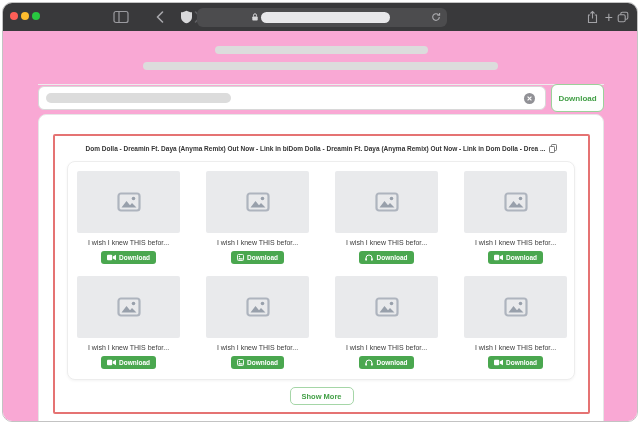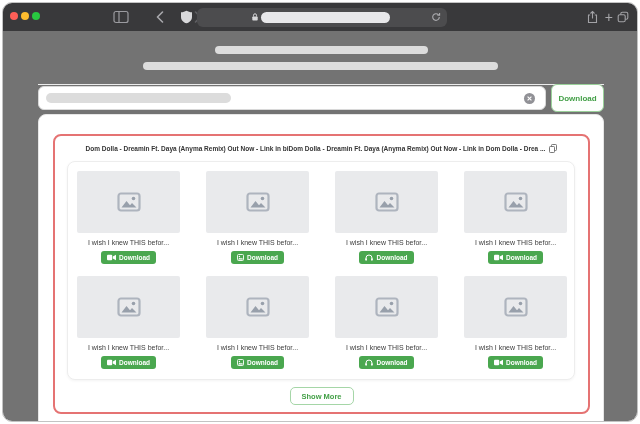--- a/index.html
+++ b/index.html
@@ -21,33 +21,33 @@
   .ic-shield { left:178px; }
   .addr-field { position:absolute; left:194px; top:4.5px; width:250px; height:19px; background:#4c4c4e; border-radius:6px; }
   .addr-lock { position:absolute; left:55px; top:5px; }
   .addr-pill { position:absolute; left:64px; top:4px; width:129px; height:11px; border-radius:6px; background:#e8e8ea; }
   .ic-reload { position:absolute; right:6px; top:4.5px; }
   .ic-share { right:39px; }
   .ic-plus  { right:24px; color:#a7a7ab; font-size:14px; line-height:14px; font-weight:400; }
   .ic-tabs  { right:8px; }
 
   
-  .page { position:absolute; top:28px; left:0; right:0; bottom:0; background:#737373; }
+  .page { position:absolute; top:28px; left:0; right:0; bottom:0; background:#f9a8d4; }
   .skel { position:absolute; height:8px; border-radius:4px; background:#dcdcdc; }
   .skel-1 { left:212px; top:15px; width:213px; }
   .skel-2 { left:140px; top:31px; width:355px; }
   .header-divider { position:absolute; left:35px; top:53px; width:566px; height:1px; background:#ececec; }
 
   .search-input { position:absolute; left:35px; top:55px; width:508px; height:24px; border:1px solid #d8d8d8; border-radius:6px; background:#fff; }
   .search-skel { position:absolute; left:7px; top:6px; width:185px; height:10px; border-radius:5px; background:#dcdcdc; }
   .clear-btn { position:absolute; right:10px; top:5.5px; width:11px; height:11px; border-radius:50%; background:#919196; display:flex; align-items:center; justify-content:center; }
   .dl-top-btn { position:absolute; left:548px; top:53px; width:53px; height:28px; border:1px solid #9ad19a; border-radius:6px; background:#fdfffd; color:#43a047; font-size:8px; font-weight:bold; display:flex; align-items:center; justify-content:center; }
 
   .results-card { position:absolute; left:35px; top:83px; width:566px; height:316px; border:1px solid #e6e6e6; border-radius:8px; background:#fff; }
-  .red-box { position:absolute; left:14px; top:19px; width:537px; height:280px; border:2px solid #e57373; border-radius:8px; }
+  .red-box { position:absolute; left:14px; top:19px; width:537px; height:280px; border:2px solid #e57373; border-radius:2px; }
   .result-title-row { position:absolute; left:0; right:0; top:3px; display:flex; align-items:center; justify-content:center; gap:4px; }
   .result-title { font-size:6.5px; font-weight:bold; color:#333; white-space:nowrap; }
 
   .cards-box { position:absolute; left:12px; top:25px; width:508px; height:219px; background:#fff; border:1px solid #ededed; border-radius:8px; box-shadow:0 1px 3px rgba(0,0,0,0.05); padding:9px; display:grid; grid-template-columns:repeat(4,103px); column-gap:26px; row-gap:10px; }
   .card { width:103px; }
   .thumb { width:103px; height:62px; background:#e9eaec; border-radius:2px; display:flex; align-items:center; justify-content:center; }
   .caption { margin-top:5px; font-size:7px; line-height:10px; color:#3c3c3c; text-align:center; white-space:nowrap; overflow:hidden; }
   .dl-btn { margin:3px auto 0; height:13px; padding:0 6px; background:#4aa74f; border-radius:3px; color:#fff; font-size:6.5px; font-weight:bold; display:flex; align-items:center; justify-content:center; gap:3px; width:fit-content; }
 
   .show-more-btn { position:absolute; left:50%; top:251px; transform:translateX(-50%); height:18px; padding:0 11px; background:#fff; border:1px solid #a5d6a7; border-radius:5px; color:#43a047; font-size:7.5px; font-weight:bold; display:flex; align-items:center; }

